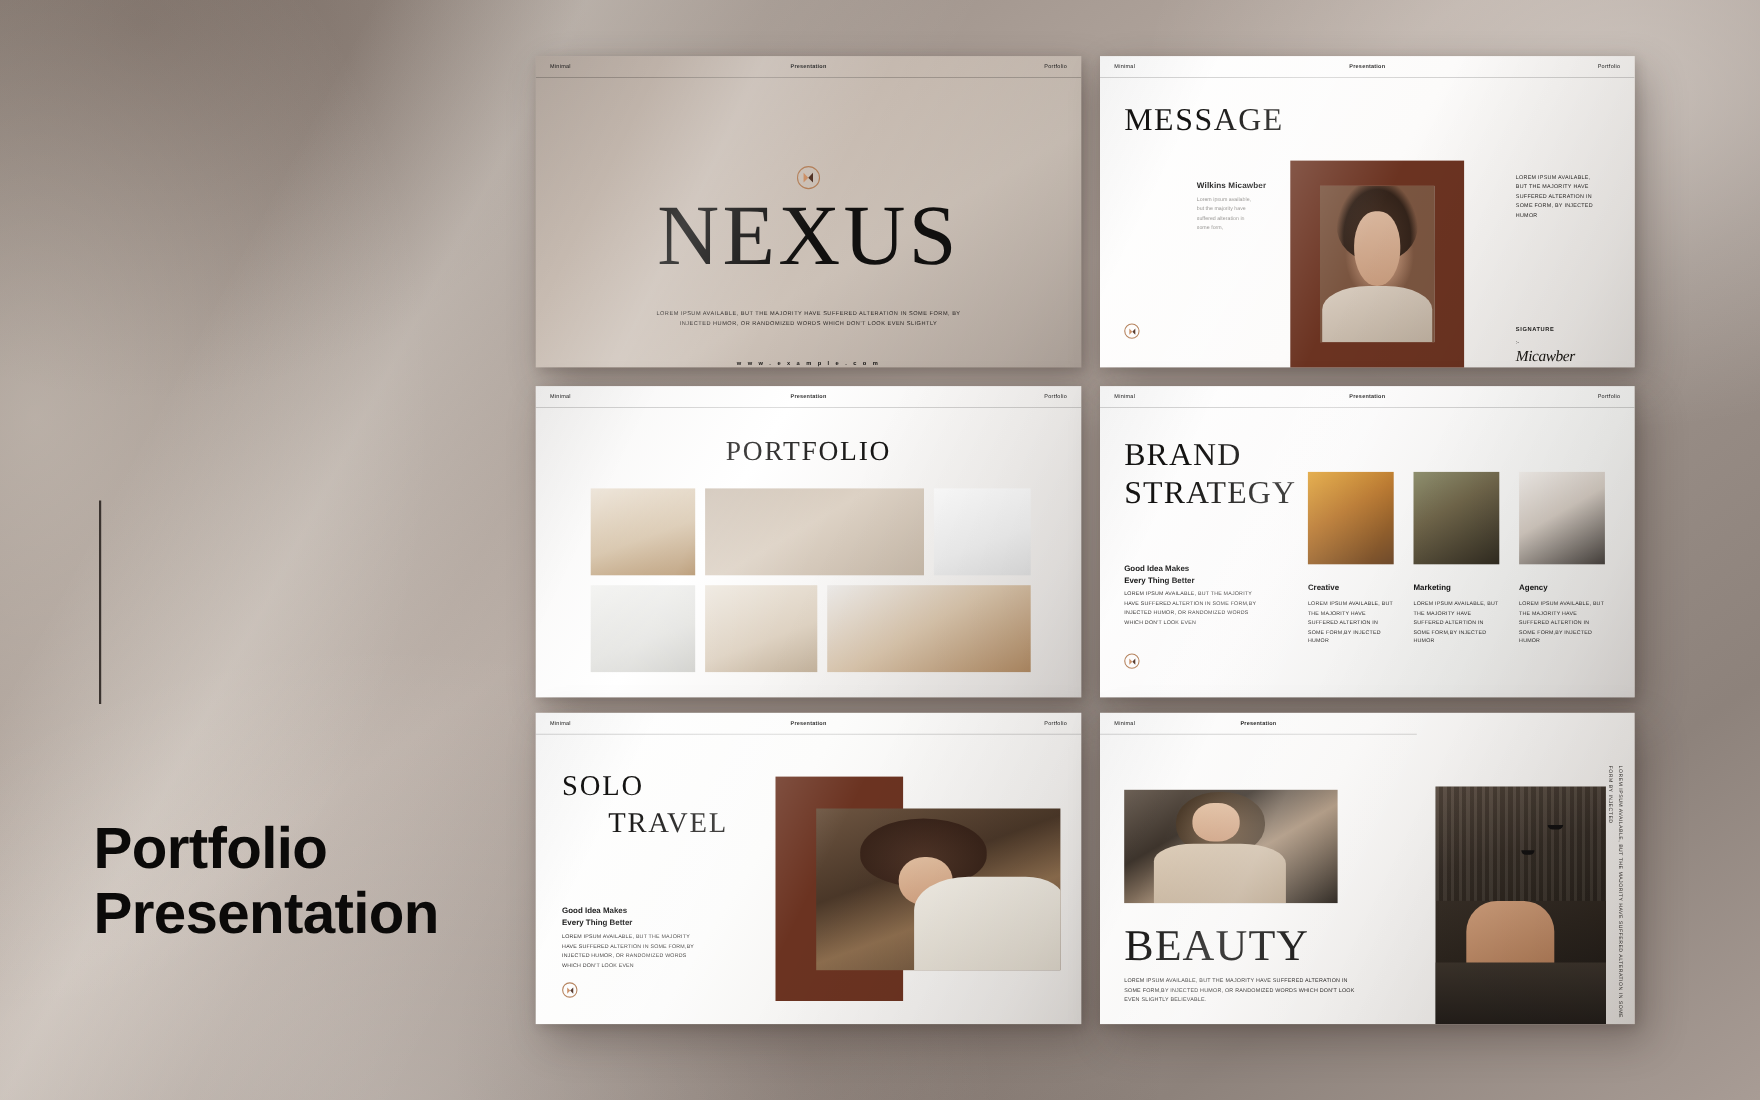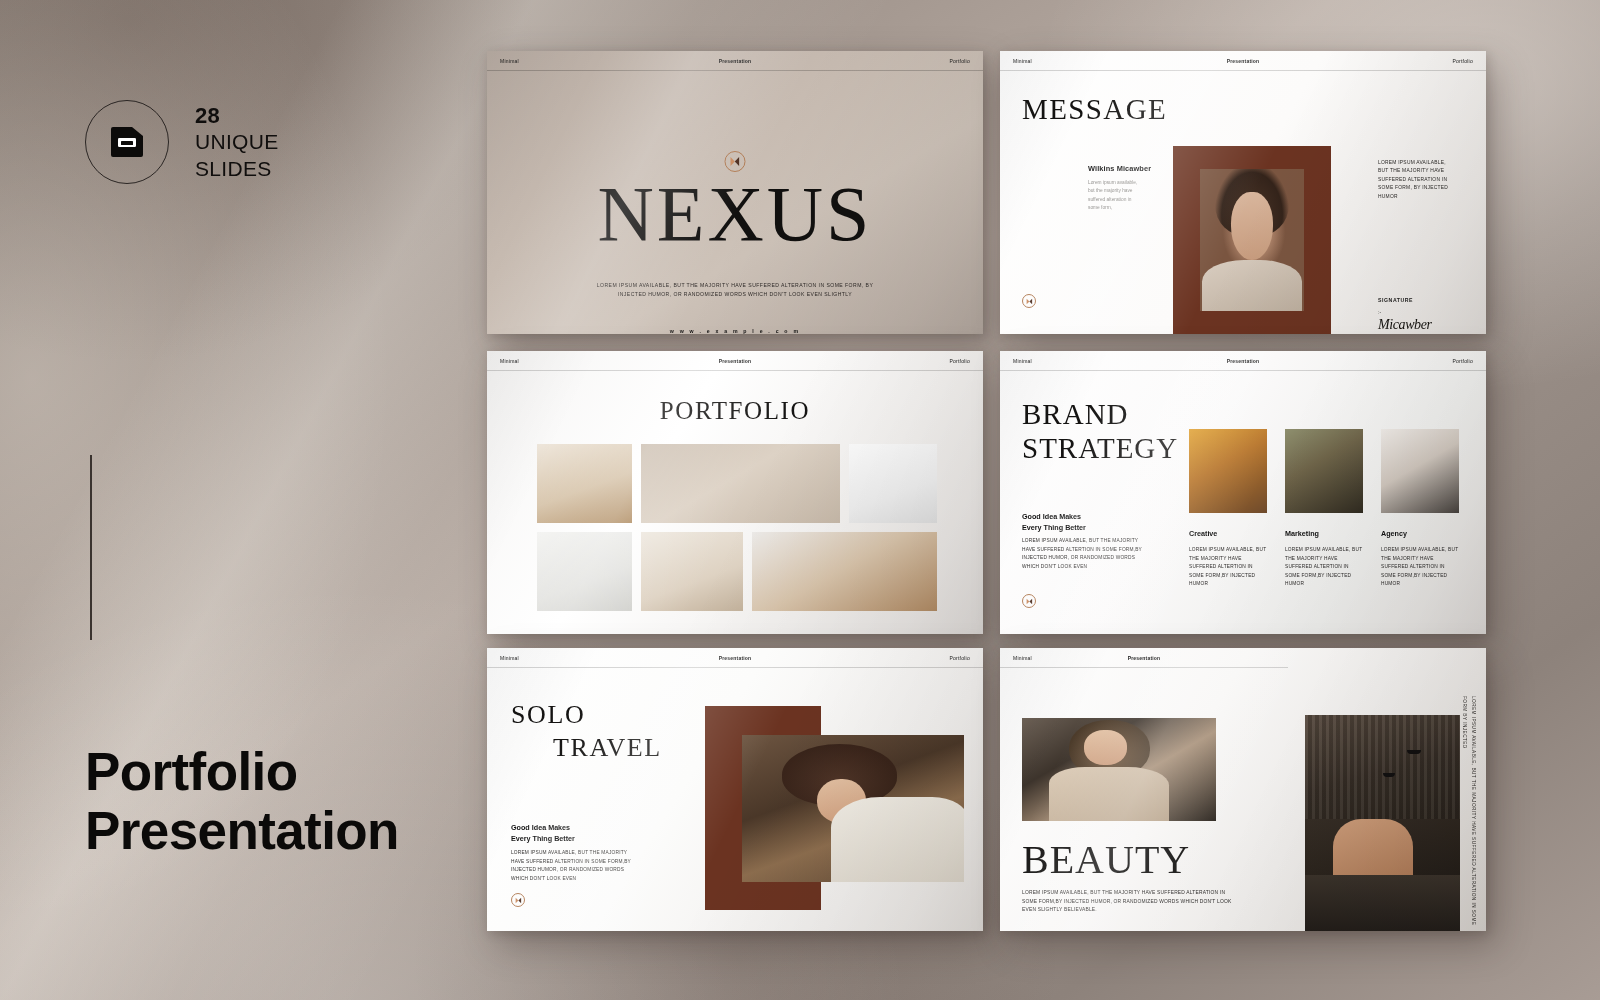--- a/index.html
+++ b/index.html
@@ -235,34 +235,20 @@
     font-size: 4.7px; line-height: 1.9; letter-spacing: .45px; color: #2e2b28;
   }
 </style>
 </head>
 <body>
 
 <div id="bg"></div>
 
 <div class="left-panel">
 
-  <div class="badge-row">
-    <div class="badge-circle">
-      <svg class="slide-glyph" viewBox="0 0 34 32">
-        <path d="M1 3a2 2 0 0 1 2-2h19l11 9v19a2 2 0 0 1-2 2H3a2 2 0 0 1-2-2V3z" fill="#0c0b0a"></path>
-        <rect x="8" y="12" width="18" height="9" rx="1.2" fill="#ffffff"></rect>
-        <rect x="11" y="15" width="12" height="4" rx="0.6" fill="#0c0b0a"></rect>
-      </svg>
-    </div>
-    <div class="badge-text">
-      <div class="badge-num">28</div>
-      <div class="badge-l1">UNIQUE</div>
-      <div class="badge-l2">SLIDES</div>
-    </div>
-  </div>
 
   <div class="v-rule"></div>
 
   <div class="main-title">
     <div>Portfolio</div>
     <div>Presentation</div>
   </div>
 </div>
 
 <div class="slide s1">

